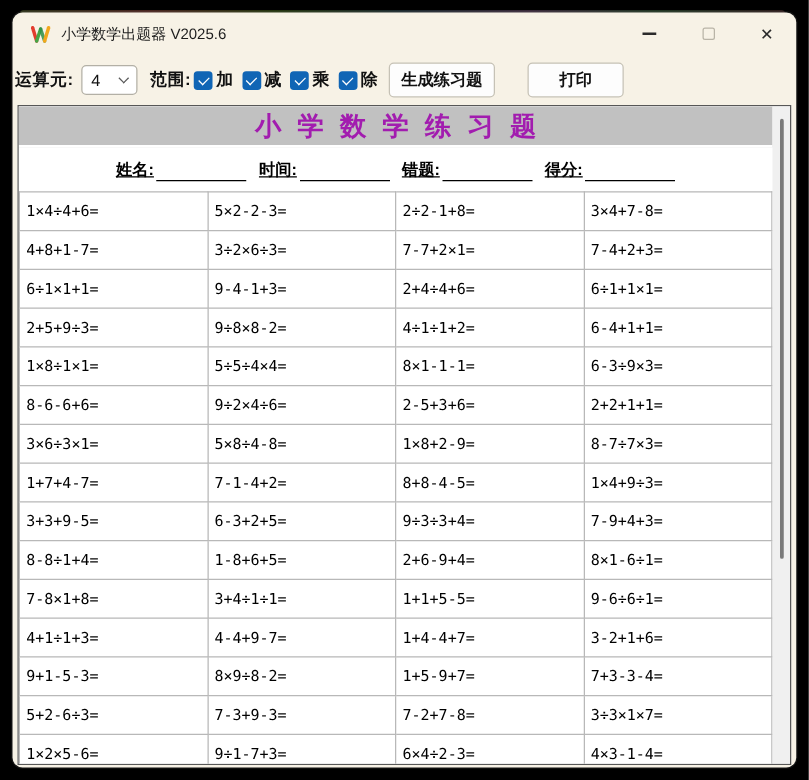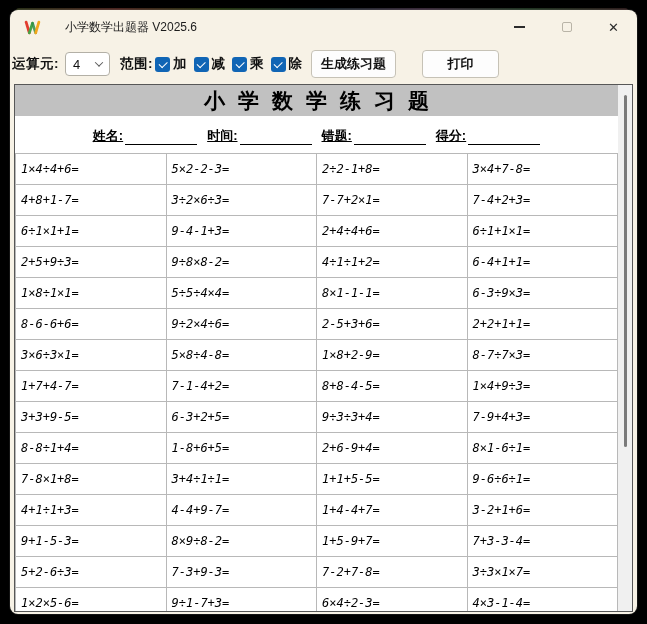--- a/index.html
+++ b/index.html
@@ -19,21 +19,21 @@
   .window{
     position:absolute; left:10px; top:10px; width:627px; height:604px;
     background:#f7f2e6;
     border-radius:8px;
     overflow:hidden;
     box-shadow:0 0 0 1px rgba(255,255,255,0.08);
   }
   
   .titlebar{ height:34px; display:flex; align-items:center; padding-left:14px; }
   .app-icon{ width:17px; height:17px; margin-right:8px; flex:0 0 auto; }
-  .title-text{ font-size:12px; color:#1c1c1c;margin-left:16px; }
+  .title-text{ font-size:12px; color:#1c1c1c; }
   .win-controls{ margin-left:auto; display:flex; height:100%; }
   .win-btn{ width:47px; height:100%; display:flex; align-items:center; justify-content:center; }
   .glyph-min{ width:11px; height:1.4px; background:#2b2b2b; display:block; }
   .glyph-max{ width:10px; height:10px; border:1.4px solid #b9b4a7; border-radius:2px; display:block; }
   .glyph-close{ font-size:13px; color:#2b2b2b; line-height:1; }
   
   .toolbar{ height:40px; display:flex; align-items:center; padding:0 2px; }
   .tb-label{ font-size:13.5px; color:#111; font-weight:600; letter-spacing:0.5px; }
   .combo{
     display:inline-flex; align-items:center; justify-content:space-between;
@@ -74,31 +74,31 @@
     position:absolute; left:6px; top:10px; width:3px; height:352px;
     background:#7a7a7a; border-radius:2px;
   }
   .sheet{ position:absolute; left:0; top:0; right:14px; bottom:0; background:#fff; }
   .band{
     height:33px; background:#c1c1c1; display:flex; align-items:center; justify-content:center;
     border-bottom:2px solid #fff;
   }
   .band-title{
     font-family:"DejaVu Serif", serif;
-    font-size:21px; font-weight:bold; color:#000000;
+    font-size:21px; font-weight:bold; color:#a21caf;
     letter-spacing:13px; text-indent:13px; white-space:nowrap;
   }
   .fields-row{
     height:35px; display:flex; align-items:center; justify-content:center; background:#fff;
   }
   .field{ display:flex; align-items:flex-end; margin:0 5px;text-decoration:underline; }
   .field-label{ font-size:13px; font-weight:600; color:#000; }
   .field-line{ width:72px; height:15px; border-bottom:1.5px solid #000; margin-left:2px; }
   table.problems{
-    width:100%; border-collapse:collapse; table-layout:fixed;font-style:italic;
+    width:100%; border-collapse:collapse; table-layout:fixed;
   }
   table.problems td{
     height:31px; border:1px solid #b8b8b8;
     font-family:"DejaVu Sans Mono", monospace;
     font-size:12px; color:#000; padding-left:5px; vertical-align:middle;
     white-space:nowrap; overflow:hidden;
   }
 </style>
 </head>
 <body>

